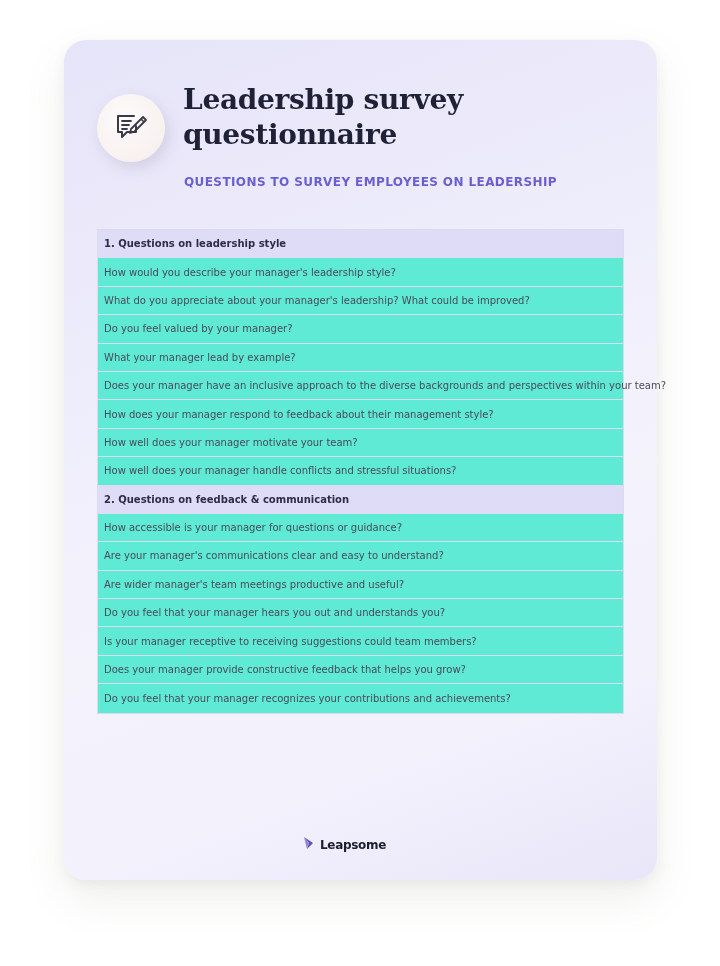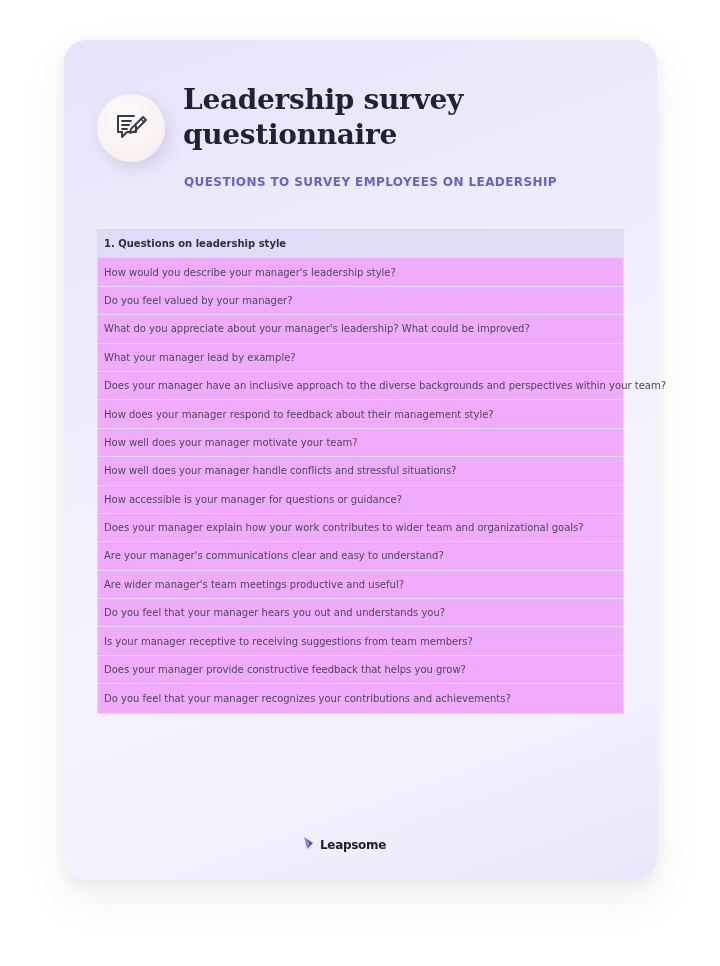--- a/index.html
+++ b/index.html
@@ -82,21 +82,21 @@
     color: #4a4a5a;
     white-space: nowrap;
   }
   .row:last-child { border-bottom: none; }
   .row.section {
     background: #dedcf6;
     font-weight: bold;
     color: #2e2d48;
   }
   .row.question {
-    background: #f0abfc;
+    background: #5eead4;
   }
   .logo {
     position: absolute;
     left: 302px;
     top: 836px;
     display: flex;
     align-items: center;
     gap: 4px;
   }
   .logo-text {
@@ -122,33 +122,33 @@
     </svg>
   </span>
 </div>
 
 <h1 class="title">Leadership survey questionnaire</h1>
 <div class="subtitle">QUESTIONS TO SURVEY EMPLOYEES ON LEADERSHIP</div>
 
 <div class="table">
   <div class="row section">1. Questions on leadership style</div>
   <div class="row question">How would you describe your manager's leadership style?</div>
+  <div class="row question">What do you appreciate about your manager's leadership? What could be improved?</div>
   <div class="row question">Do you feel valued by your manager?</div>
-  <div class="row question">What do you appreciate about your manager's leadership? What could be improved?</div>
   <div class="row question">What your manager lead by example?</div>
   <div class="row question">Does your manager have an inclusive approach to the diverse backgrounds and perspectives within your team?</div>
   <div class="row question">How does your manager respond to feedback about their management style?</div>
   <div class="row question">How well does your manager motivate your team?</div>
   <div class="row question">How well does your manager handle conflicts and stressful situations?</div>
+  <div class="row section">2. Questions on feedback &amp; communication</div>
   <div class="row question">How accessible is your manager for questions or guidance?</div>
-  <div class="row question">Does your manager explain how your work contributes to wider team and organizational goals?</div>
   <div class="row question">Are your manager's communications clear and easy to understand?</div>
   <div class="row question">Are wider manager's team meetings productive and useful?</div>
   <div class="row question">Do you feel that your manager hears you out and understands you?</div>
-  <div class="row question">Is your manager receptive to receiving suggestions from team members?</div>
+  <div class="row question">Is your manager receptive to receiving suggestions could team members?</div>
   <div class="row question">Does your manager provide constructive feedback that helps you grow?</div>
   <div class="row question">Do you feel that your manager recognizes your contributions and achievements?</div>
 </div>
 
 <div class="logo">
   <span>
     <svg width="14" height="14" viewBox="0 0 14 14">
       <path d="M2 1 L11 7 L5 13 L7 7 Z" fill="#5b4fb8"></path>
       <path d="M2 1 L7 7 L5 13 Z" fill="#8f86d9"></path>
     </svg>

